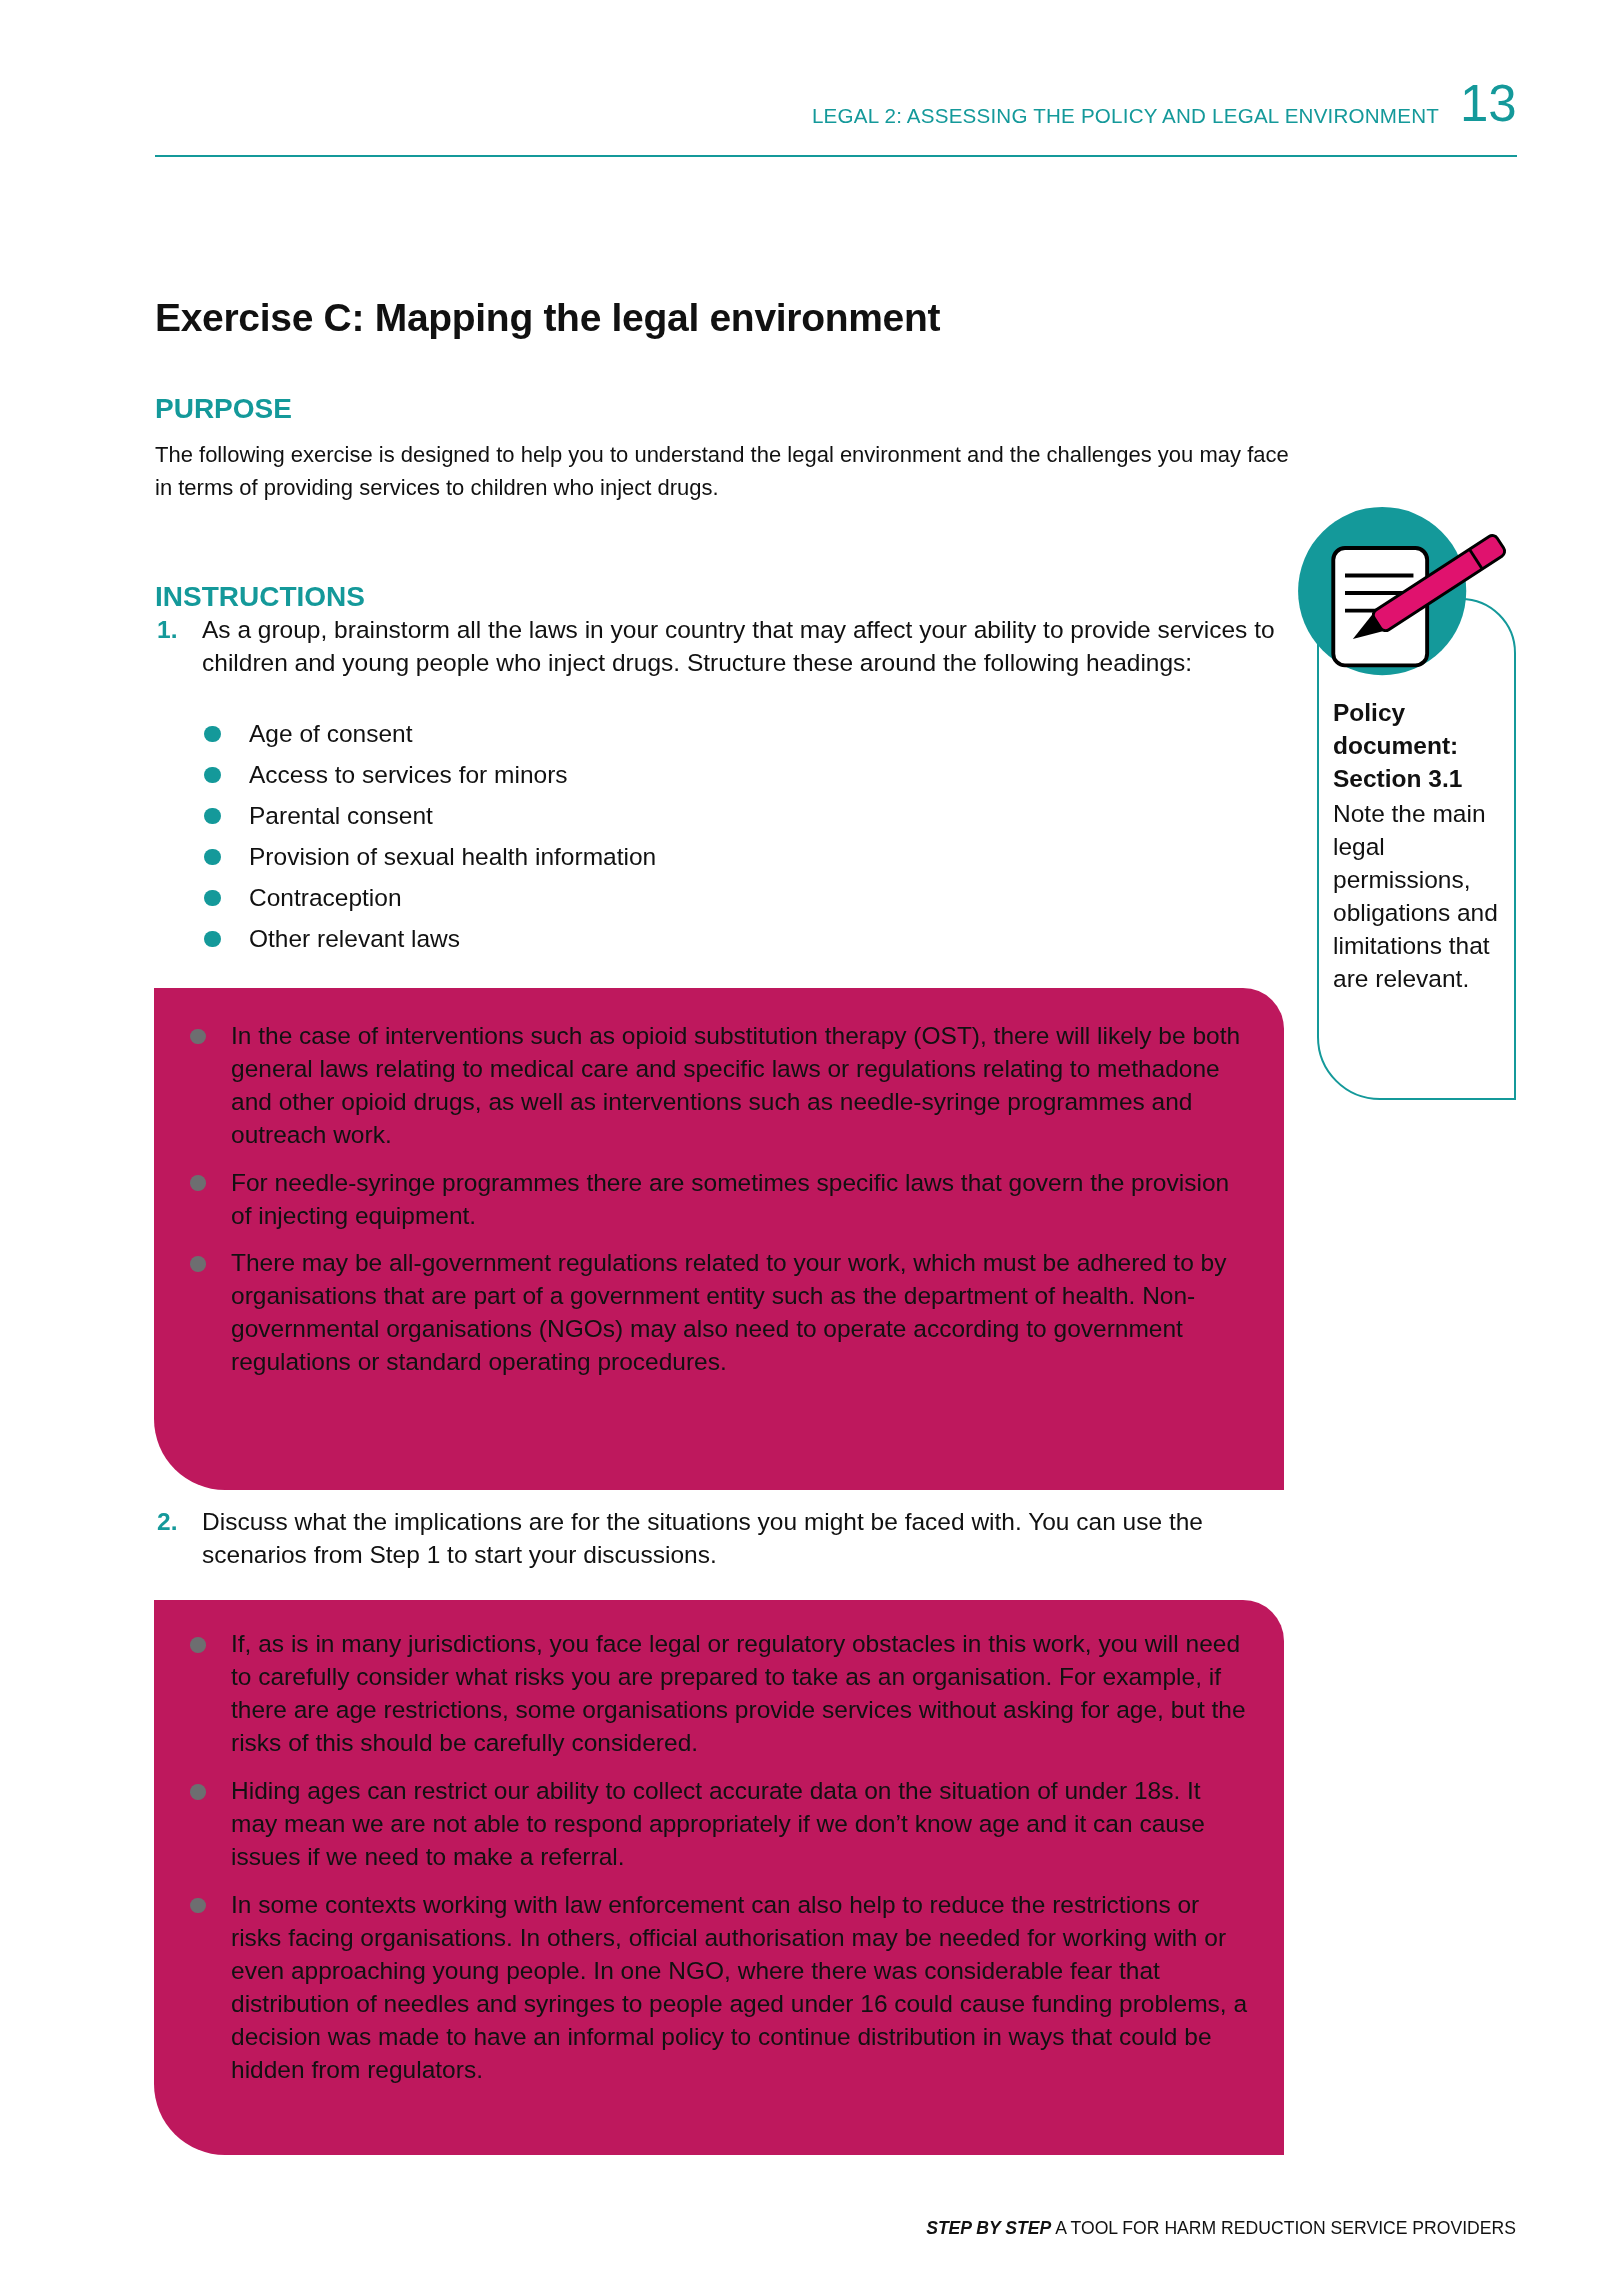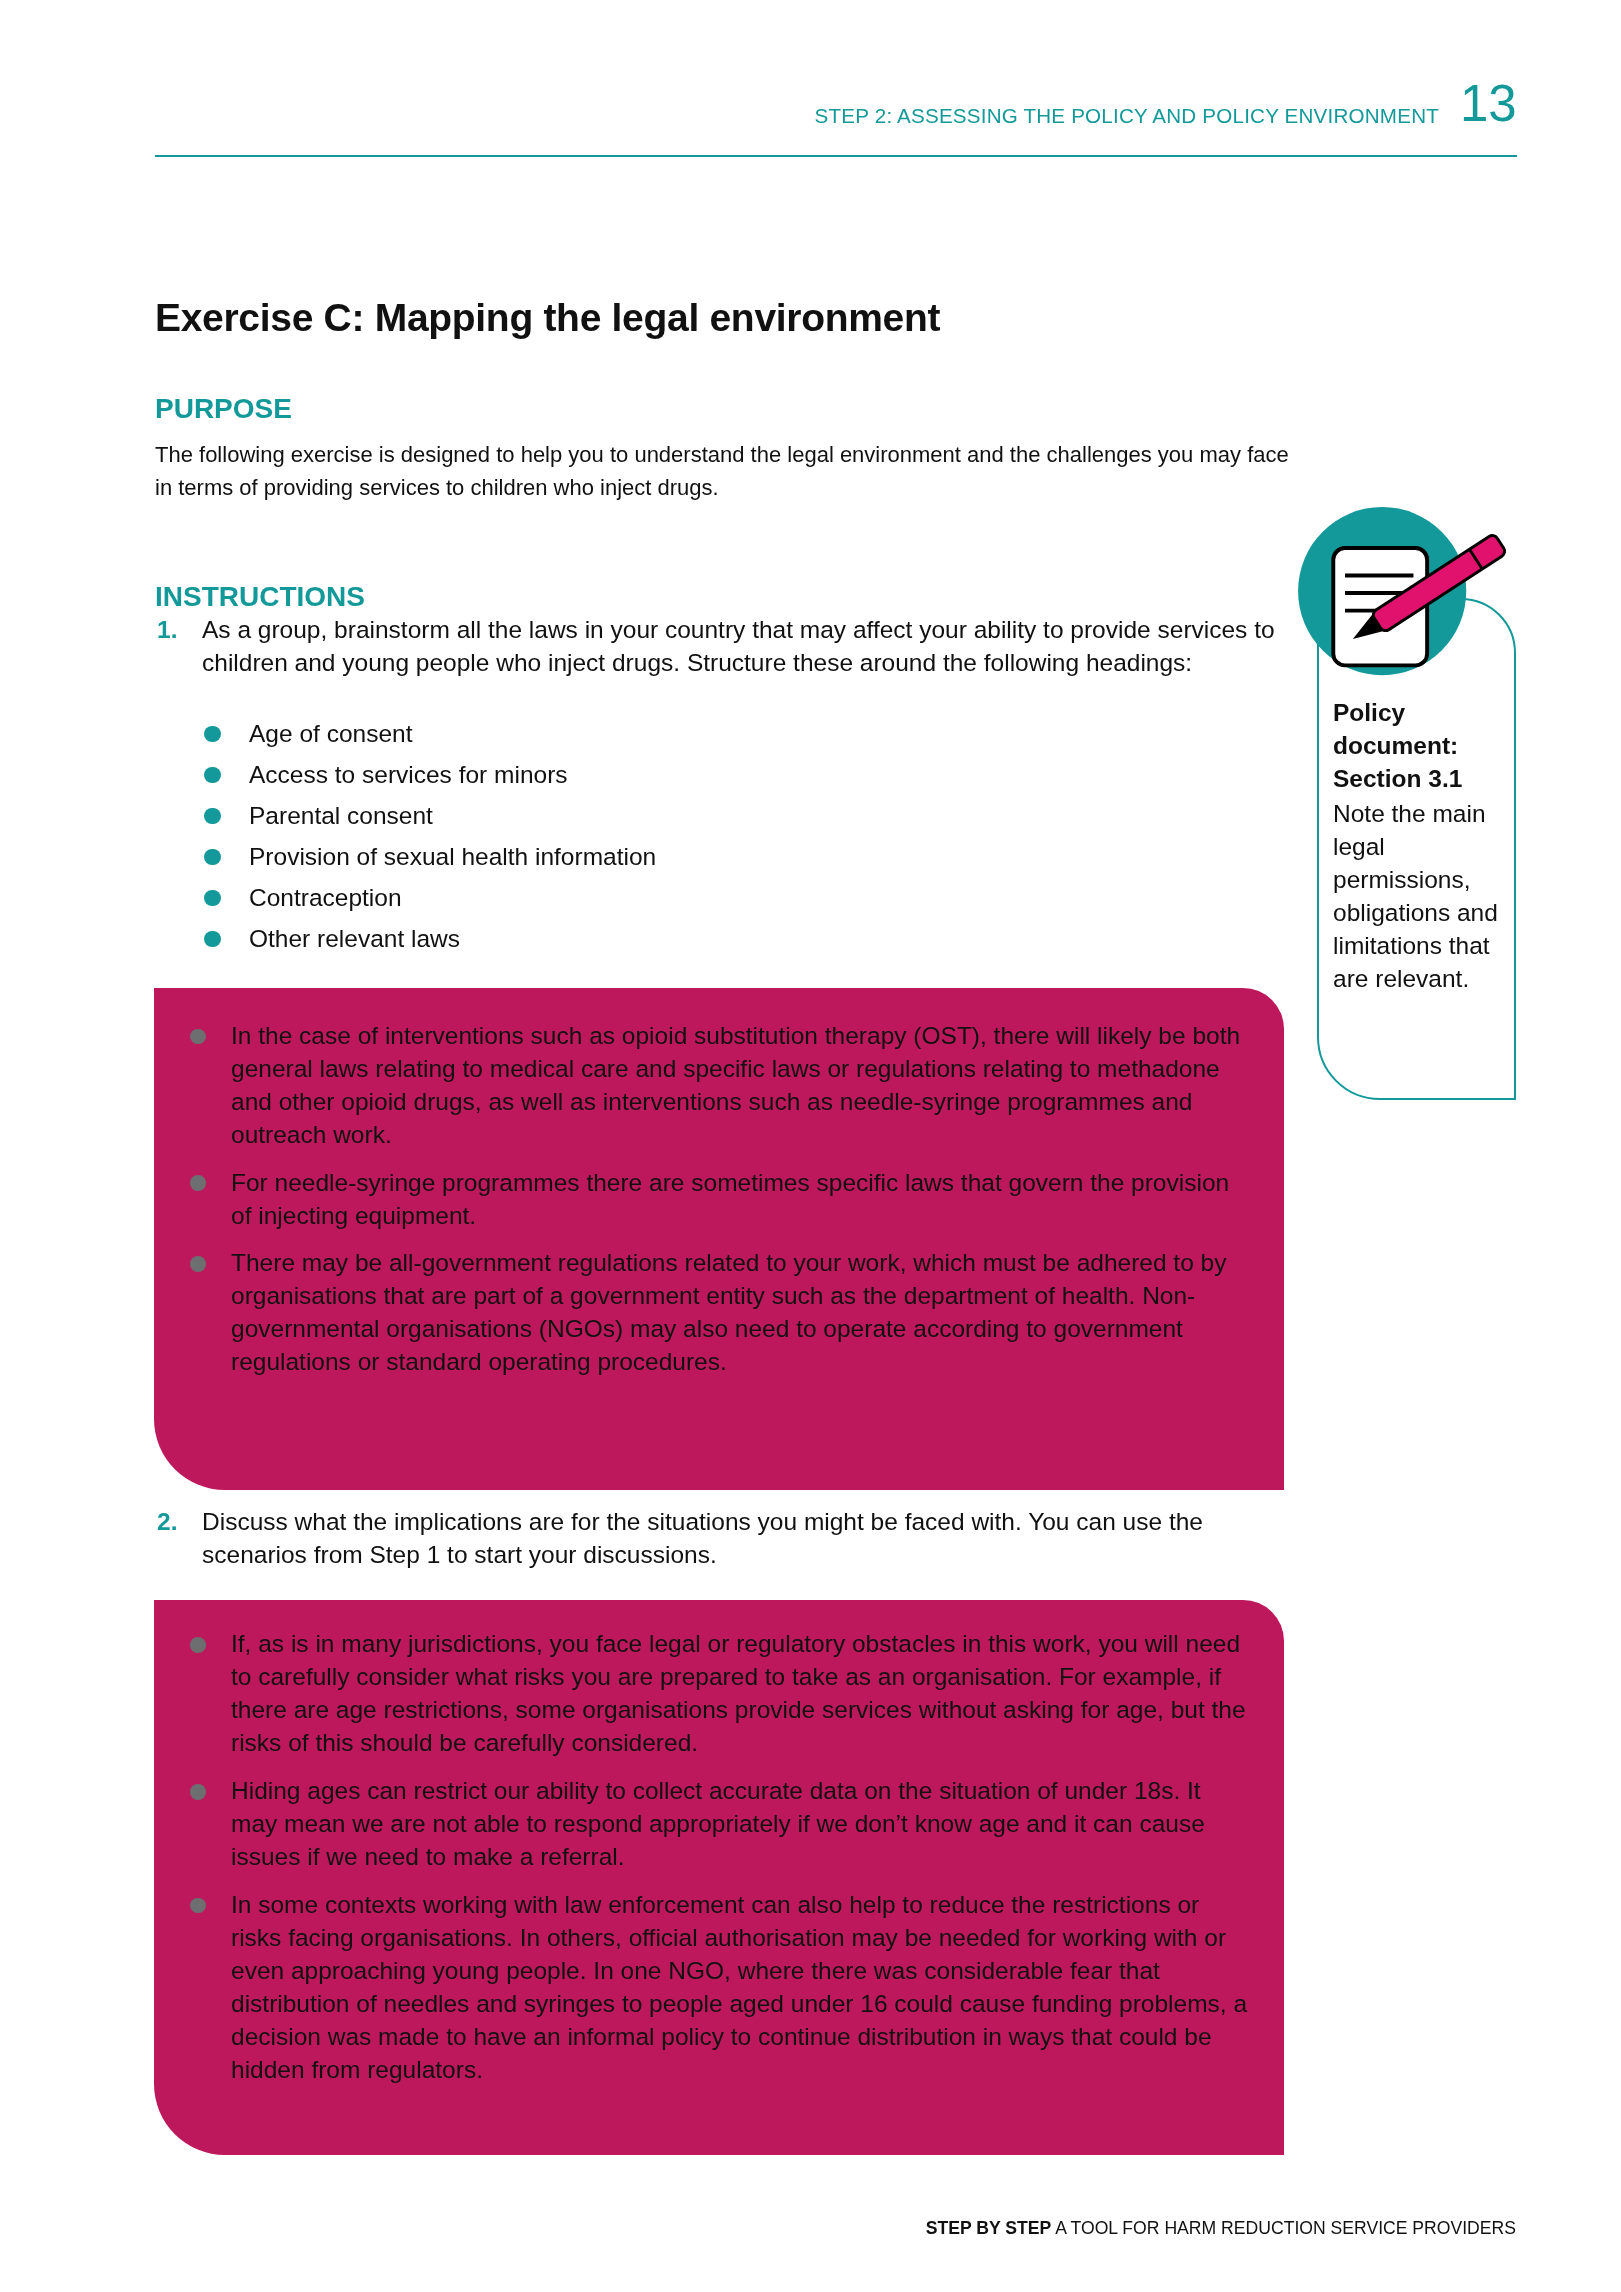--- a/index.html
+++ b/index.html
@@ -23,26 +23,26 @@
   .greybox { left: 154px; width: 1130px; background: #be185d;
              border-radius: 0 41px 0 71px; }
   .gb-list { position: absolute; left: 33px; right: 33px; font-size: 24.5px; line-height: 33px; }
   .gb-li { position: relative; padding-left: 44px; margin-bottom: 14.7px; }
   .gb-li .dot { position: absolute; left: 2.9px; top: 9.8px; width: 15.7px; height: 15.7px; border-radius: 50%; background: #6d6e70; }
   .side-box { left: 1317px; top: 598px; width: 195px; height: 498px;
               border: 2px solid #14999a; border-radius: 0 55px 0 63px; background: #fff; }
   .side-text { left: 1333px; top: 696px; width: 176px; font-size: 24.5px; line-height: 33px; color: #111; }
   .side-text .b { font-weight: bold; }
   .footer { left: 588px; width: 928px; top: 2218px; text-align: right; font-size: 17.6px; color: #111; }
-  .footer b { font-weight: bold; }
+  .footer b { font-weight: bold; font-style: italic; }
 </style>
 </head>
 <body>
 
-<div class="abs hdr-text">STEP 2: ASSESSING THE POLICY AND POLICY ENVIRONMENT</div>
+<div class="abs hdr-text">LEGAL 2: ASSESSING THE POLICY AND LEGAL ENVIRONMENT</div>
 <div class="abs page-num">13</div>
 <div class="abs hdr-rule"></div>
 
 <div class="abs title">Exercise C: Mapping the legal environment</div>
 
 <div class="abs section-h" style="top:393px;text-align:right;">PURPOSE</div>
 <div class="abs para" style="top:438px;">The following exercise is designed to help you to understand the legal environment and the challenges you may face in terms of providing services to children who inject drugs.</div>
 
 <div class="abs section-h" style="top:554px;margin-top:27px;">INSTRUCTIONS</div>
 

